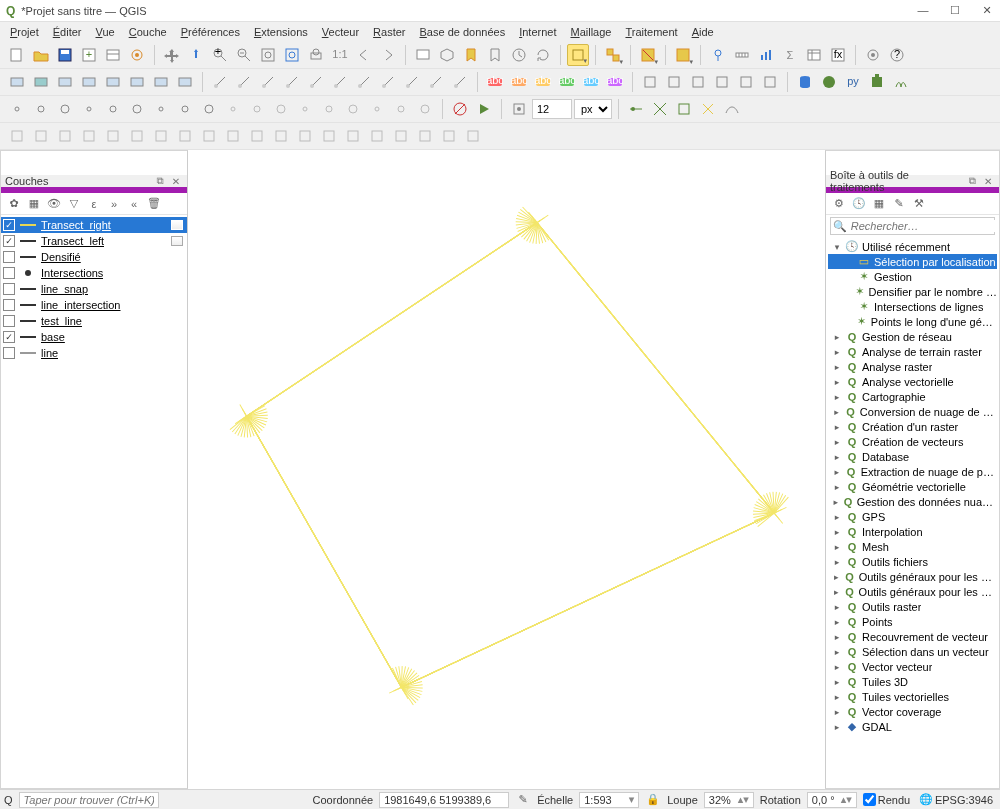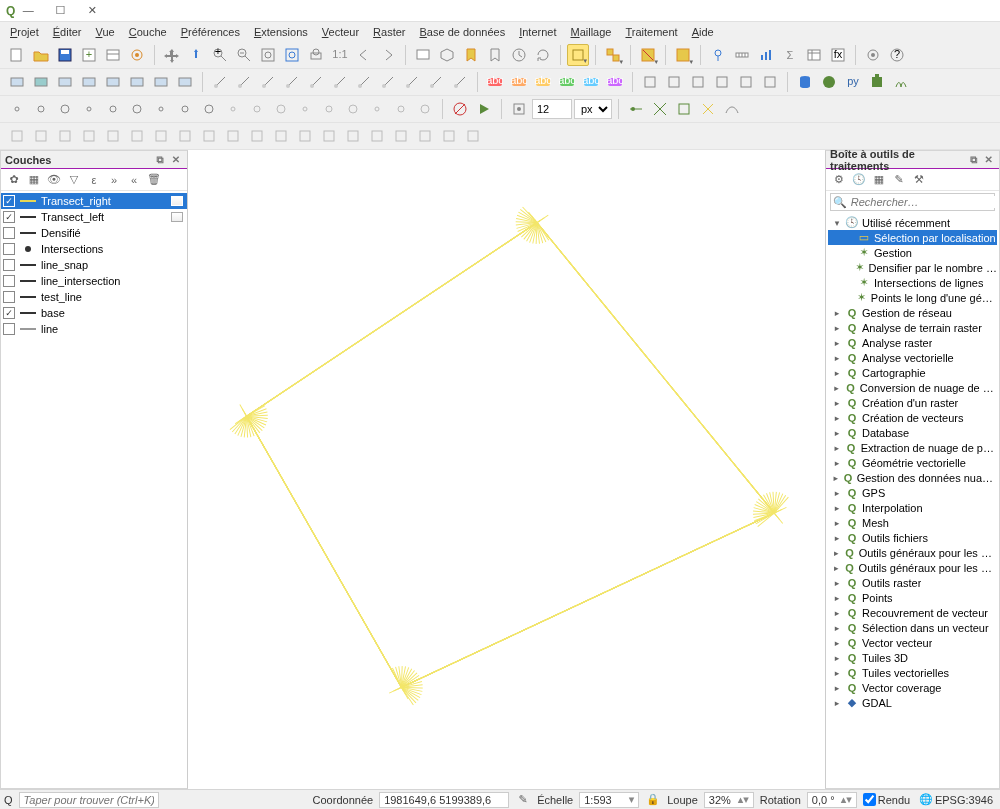--- a/index.html
+++ b/index.html
@@ -26,33 +26,33 @@
 .tselect { height: 20px; border: 1px solid #ccc; background: #fff; padding: 0 2px; }
 .ylw { background:#ffe680; border:1px solid #d4b94a; border-radius:2px; }
 
 
 .main { flex: 1; display: flex; min-height: 0; }
 .panel { background: #fff; border: 1px solid #d5d5d5; display: flex; flex-direction: column; }
 .panel-left { width: 188px; border-right: 1px solid #ccc; }
 .panel-right { width: 175px; border-left: 1px solid #ccc; }
 .canvas-wrap { flex: 1; background: #fff; position: relative; overflow: hidden; }
 
-.panel-title { height: 18px; background: #f0f0f0; border-bottom: 1px solid #a21caf; display: flex; align-items: center; padding: 0 4px; color: #333; font-weight: bold; }
+.panel-title { height: 18px; background: #f0f0f0; border-bottom: 6px solid #a21caf; display: flex; align-items: center; padding: 0 4px; color: #333; font-weight: normal; margin-top: 24px; }
 .panel-title .spacer { flex: 1; }
 .panel-title .pbtn { width: 14px; height: 14px; display:inline-flex; align-items:center; justify-content:center; color:#777; cursor:pointer; margin-left:2px; font-size:10px;}
 .panel-toolbar { height: 22px; display: flex; align-items: center; gap: 2px; padding: 0 4px; border-bottom: 1px solid #e5e5e5; }
 .ptbtn { width: 18px; height: 18px; display:inline-flex; align-items:center; justify-content:center; cursor:pointer; color:#666; border-radius:2px;}
 
 .layertree { flex: 1; overflow: auto; padding: 2px 0; }
 .layer-row { height: 16px; display: flex; align-items: center; padding: 0 2px; gap: 4px; cursor: pointer; }
 .layer-row.selected { background: #2778d4; color: #fff; }
 .layer-cb { width: 12px; height: 12px; border: 1px solid #888; background: #fff; display:inline-flex; align-items:center; justify-content:center; font-size:9px; color:#333; flex-shrink:0;}
 .layer-row.selected .layer-cb { border-color:#fff; color:#fff; background:transparent;}
 .layer-sym { width: 18px; height: 12px; display:inline-flex; align-items:center; justify-content:center; flex-shrink:0;}
-.layer-name { white-space: nowrap; overflow: hidden; text-overflow: ellipsis; }
+.layer-name { white-space: nowrap; overflow: hidden; text-overflow: ellipsis; text-decoration: underline; }
 .layer-feat { margin-left:auto; margin-right:2px; width:12px; height:10px; border:1px solid #aaa; background:linear-gradient(#fff,#eee); font-size:7px; display:inline-flex;align-items:center;justify-content:center;color:#777;}
 .layer-row.selected .layer-feat{border-color:#fff;}
 
 
 .proc-search { margin: 2px 4px; display:flex; align-items:center; border:1px solid #ccc; height:18px; background:#fff;}
 .proc-search input { border:none; outline:none; flex:1; font-style:italic; color:#888; padding:0 2px;}
 .proc-tree { flex:1; overflow:auto; padding: 2px 2px; }
 .pt-row { display:flex; align-items:center; height:15px; padding-left:2px; gap:4px; cursor:pointer; white-space:nowrap;}
 .pt-exp { width:10px; text-align:center; color:#666; font-size:9px;}
 .pt-icon { width:12px; height:12px; display:inline-flex; align-items:center; justify-content:center;}
@@ -73,20 +73,21 @@
 
 
 .canvas-svg{position:absolute;inset:0;width:100%;height:100%;}
 
 </style>
 </head>
 <body>
 
 <div class="titlebar">
   <span class="qicon">Q</span>
+  <span class="title">*Projet sans titre — QGIS</span>
   <div class="winbtns">
     <span class="winbtn">—</span>
     <span class="winbtn">☐</span>
     <span class="winbtn">✕</span>
   </div>
 </div>
 
 <div class="menubar" id="menubar">
     <span class="mitem"><u>P</u>rojet</span>
     <span class="mitem"><u>É</u>diter</span>

